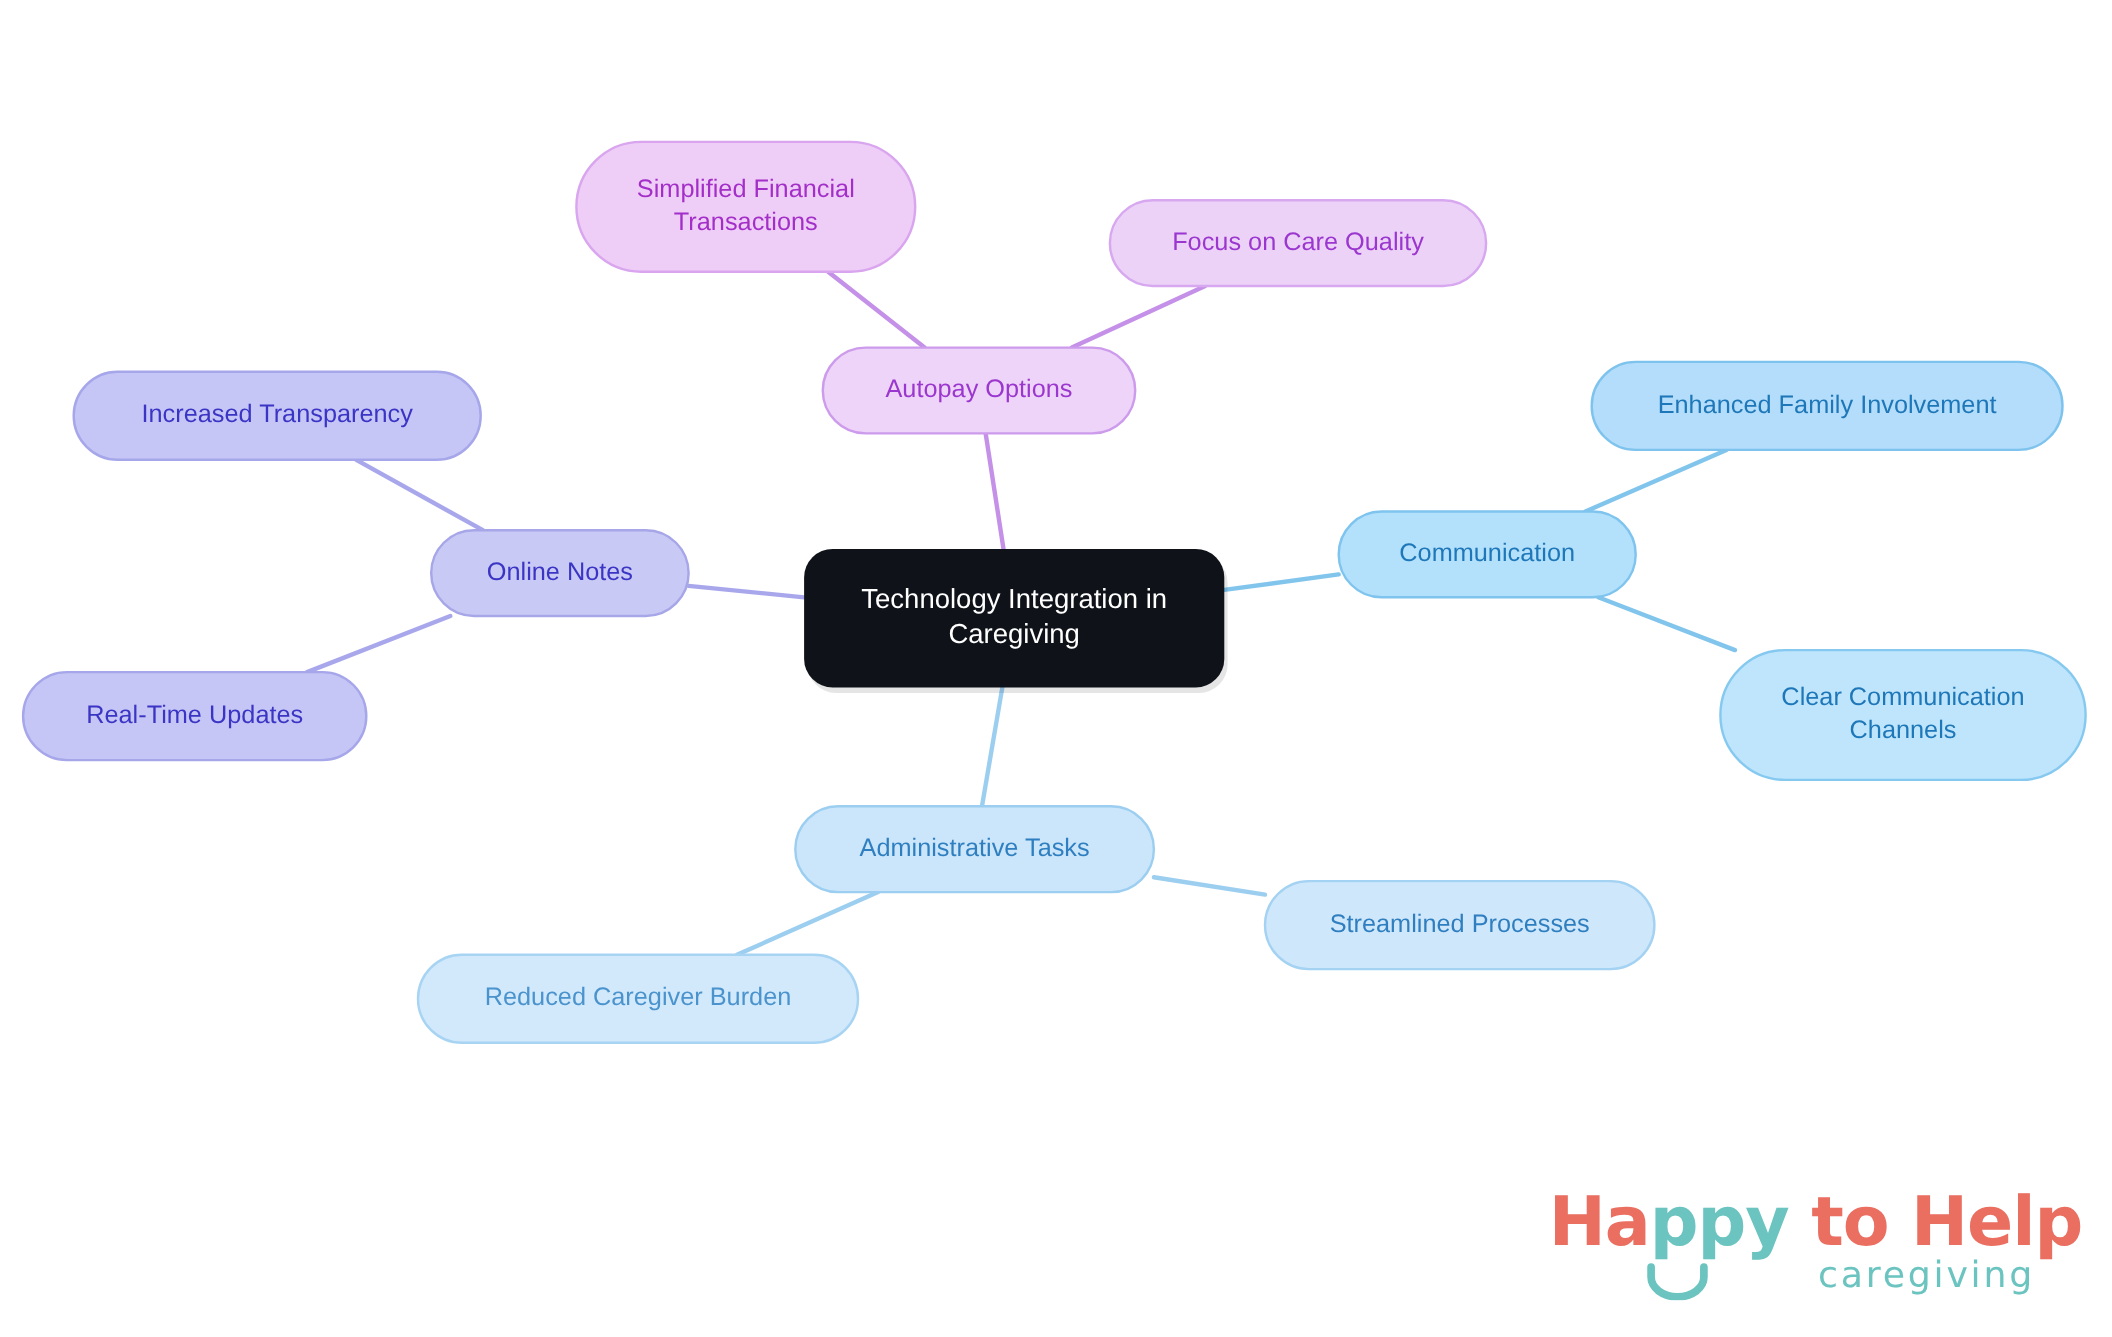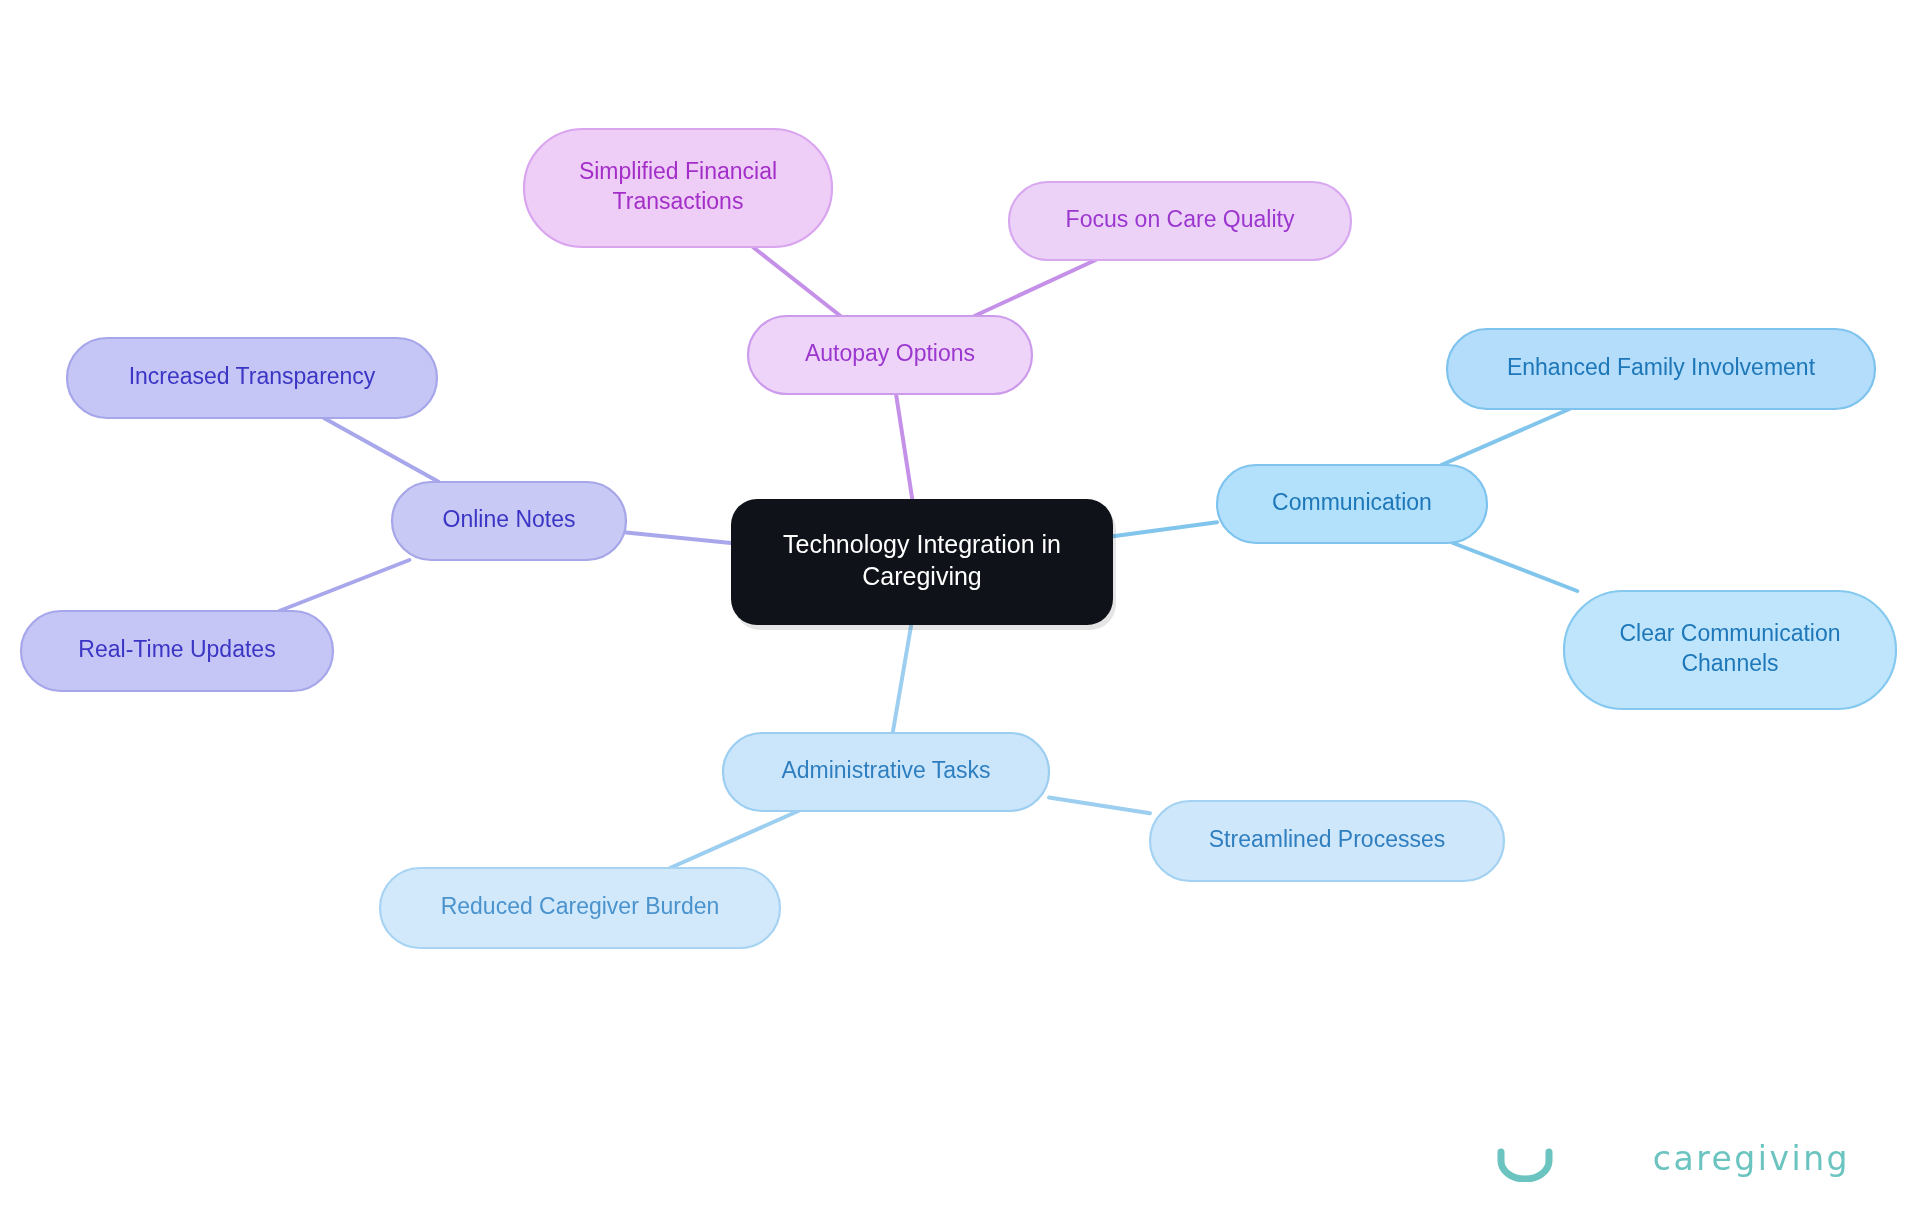--- a/index.html
+++ b/index.html
@@ -146,17 +146,20 @@
         <text x="1327" y="841" fill="#2f7fc0" font-size="23" class="node-label">Streamlined Processes</text>
       </g>
       <g>
         <rect x="380" y="868" width="400" height="80" rx="40" ry="40" fill="#d2e9fc" stroke="#a7d4f3" class="node-rect"></rect>
         <text x="580" y="908" fill="#4a93cd" font-size="23" class="node-label">Reduced Caregiver Burden</text>
       </g>
     </g>
 </svg>
 
 <div class="logo-wrap">
+  <div class="logo-main">
+    <span style="color: rgb(234, 111, 97);">Ha</span><span style="color: rgb(107, 196, 192);">ppy</span><span style="color: rgb(234, 111, 97);"> to Help</span>
+  </div>
   <svg class="smile-arc" viewBox="0 0 58 34">
     <path d="M5 4 L5 13 A24 18 0 0 0 53 13 L53 4" fill="none" stroke-width="7" stroke-linecap="round" id="smile-path" stroke="#6bc4c0"></path>
   </svg>
   <div class="logo-sub" style="color: rgb(107, 196, 192);">caregiving</div>
 </div>
 
 </body></html>

